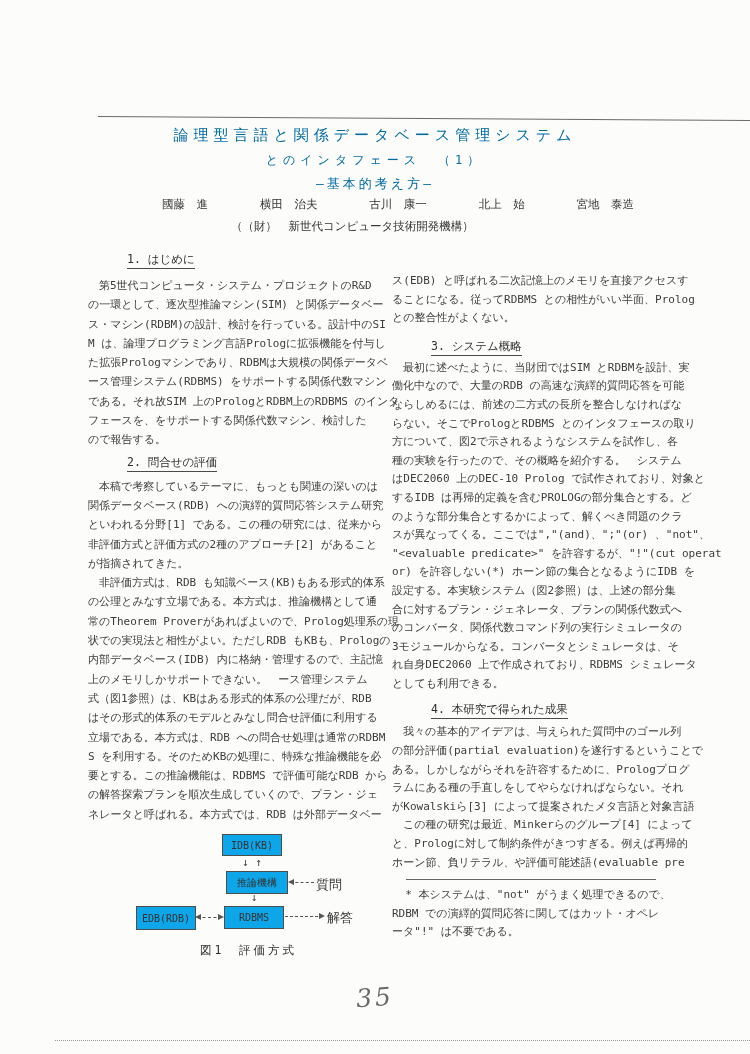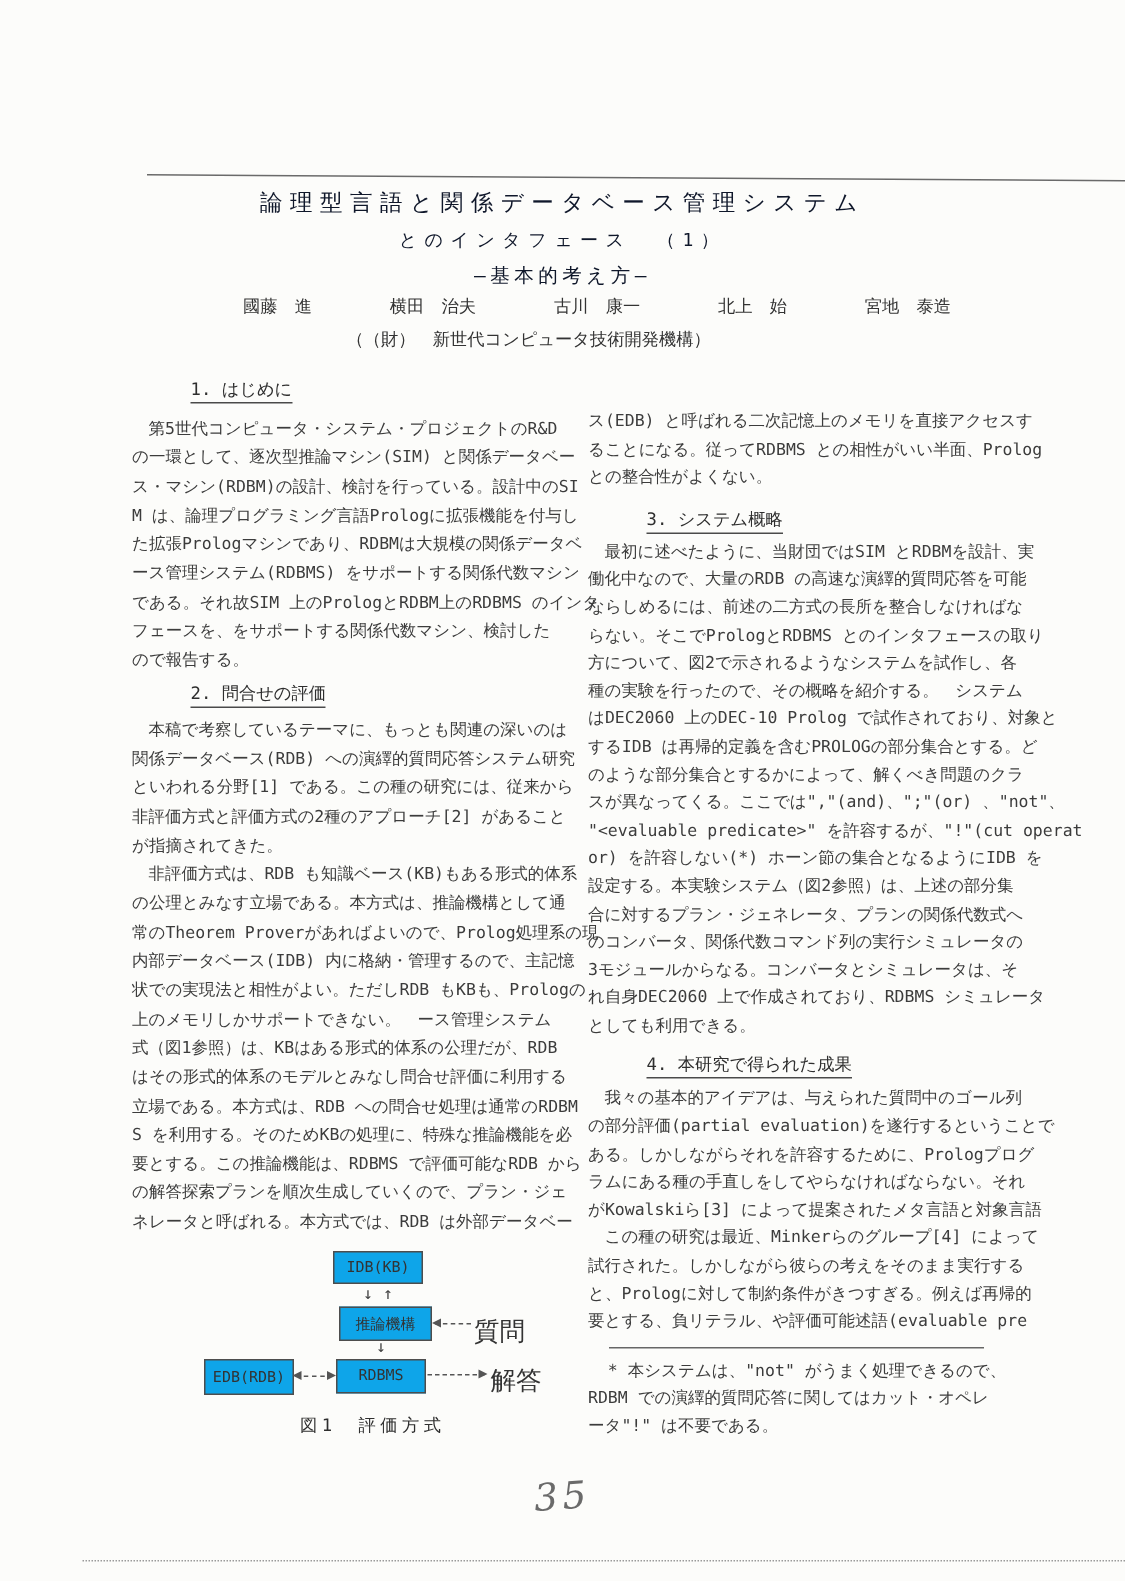--- a/index.html
+++ b/index.html
@@ -9,21 +9,21 @@
     font-family:"DejaVu Sans Mono", monospace;
     color:#3c3c3c;
   }
   
   .top-rule { position:absolute; left:98px; top:116px; width:654px;
     border-top:1.5px solid #6a6a6a; transform:rotate(0.35deg); transform-origin:left center; }
   .bottom-rule { position:absolute; left:55px; top:1040px; width:695px;
     border-top:1px dotted #9a9a9a; }
 
   
-  .title-block { position:absolute; left:0; top:126px; width:750px; text-align:center; color:#0f172a; }
+  .title-block { position:absolute; left:0; top:126px; width:750px; text-align:center; color:#0369a1; }
   .t1 { font-size:15px; letter-spacing:5px; white-space:pre; margin-bottom:7px; }
   .t2 { font-size:12px; letter-spacing:5px; white-space:pre; margin-bottom:6px; }
   .t3 { font-size:13px; letter-spacing:3px; white-space:pre; }
   .authors { position:absolute; top:197px; left:162px; width:472px;
     display:flex; justify-content:space-between; font-size:11.5px; white-space:pre; color:#333; }
   .affiliation { position:absolute; top:219px; left:231px; font-size:11.5px; white-space:pre; color:#333; }
 
   
   .col { position:absolute; width:300px; }
   .col-left  { left:88px;  top:252px; }
@@ -42,21 +42,21 @@
   
   .fbox { position:absolute; border:1.5px solid #4d4d4d; background:#0ea5e9;
     font-size:10px; display:flex; align-items:center; justify-content:center; white-space:pre; color:#333; }
   #b-idb   { left:222px; top:834px; width:58px; height:20px; }
   #b-inf   { left:226px; top:871px; width:60px; height:21px; }
   #b-edb   { left:136px; top:906px; width:58px; height:22px; }
   #b-rdbms { left:224px; top:906px; width:58px; height:21px; }
   .fv { position:absolute; text-align:center; font-size:11px; color:#444; white-space:pre; }
   #v-updown { left:238px; top:854px; width:28px; height:17px; line-height:17px; }
   #v-down   { left:240px; top:891px; width:28px; height:14px; line-height:14px; }
-  .flabel { position:absolute; font-size:17px; white-space:pre; color:#333; }
+  .flabel { position:absolute; font-size:13px; white-space:pre; color:#333; }
   #l-q { left:316px; top:876px; }
   #l-a { left:327px; top:909px; }
   .dline { position:absolute; border-top:1.3px dashed #555; }
   #ar-q   { left:290px; top:882px; width:24px; }
   #ar-eb  { left:197px; top:917px; width:25px; }
   #ar-ans { left:285px; top:916px; width:38px; }
   .head-l, .head-r { position:absolute; width:0; height:0;
     border-top:3.5px solid transparent; border-bottom:3.5px solid transparent; top:-4.5px; }
   .head-l { left:-2px; border-right:6px solid #555; }
   .head-r { right:-2px; border-left:6px solid #555; }
@@ -106,22 +106,22 @@
     <div class="heading" id="h2"><span class="hu">2. 問合せの評価</span></div>
     <div class="para">
         <div class="tline">　本稿で考察しているテーマに、もっとも関連の深いのは</div>
         <div class="tline">関係データベース(RDB) への演繹的質問応答システム研究</div>
         <div class="tline">といわれる分野[1] である。この種の研究には、従来から</div>
         <div class="tline">非評価方式と評価方式の2種のアプローチ[2] があること</div>
         <div class="tline">が指摘されてきた。</div>
         <div class="tline">　非評価方式は、RDB も知識ベース(KB)もある形式的体系</div>
         <div class="tline">の公理とみなす立場である。本方式は、推論機構として通</div>
         <div class="tline">常のTheorem Proverがあればよいので、Prolog処理系の現</div>
+        <div class="tline">状での実現法と相性がよい。ただしRDB もKBも、Prologの</div>
         <div class="tline">内部データベース(IDB) 内に格納・管理するので、主記憶</div>
-        <div class="tline">状での実現法と相性がよい。ただしRDB もKBも、Prologの</div>
         <div class="tline">上のメモリしかサポートできない。　ース管理システム</div>
         <div class="tline">式（図1参照）は、KBはある形式的体系の公理だが、RDB</div>
         <div class="tline">はその形式的体系のモデルとみなし問合せ評価に利用する</div>
         <div class="tline">立場である。本方式は、RDB への問合せ処理は通常のRDBM</div>
         <div class="tline">S を利用する。そのためKBの処理に、特殊な推論機能を必</div>
         <div class="tline">要とする。この推論機能は、RDBMS で評価可能なRDB から</div>
         <div class="tline">の解答探索プランを順次生成していくので、プラン・ジェ</div>
         <div class="tline">ネレータと呼ばれる。本方式では、RDB は外部データベー</div>
       </div>
   </div>
@@ -154,23 +154,22 @@
         <div class="tline">としても利用できる。</div>
       </div>
     <div class="heading" id="h4"><span class="hu">4. 本研究で得られた成果</span></div>
     <div class="para">
         <div class="tline">　我々の基本的アイデアは、与えられた質問中のゴール列</div>
         <div class="tline">の部分評価(partial evaluation)を遂行するということで</div>
         <div class="tline">ある。しかしながらそれを許容するために、Prologプログ</div>
         <div class="tline">ラムにある種の手直しをしてやらなければならない。それ</div>
         <div class="tline">がKowalskiら[3] によって提案されたメタ言語と対象言語</div>
         <div class="tline">　この種の研究は最近、Minkerらのグループ[4] によって</div>
-        <div class="tline">試行された。しかしながら彼らの考えをそのまま実行する</div>
         <div class="tline">と、Prologに対して制約条件がきつすぎる。例えば再帰的</div>
-        <div class="tline">要とする、負リテラル、や評価可能述語(evaluable pre</div>
+        <div class="tline">ホーン節、負リテラル、や評価可能述語(evaluable pre</div>
       </div>
     <div class="footnote-rule"></div>
     <div class="para footnote">
         <div class="tline">  * 本システムは、"not" がうまく処理できるので、</div>
         <div class="tline">RDBM での演繹的質問応答に関してはカット・オペレ</div>
         <div class="tline">ータ"!" は不要である。</div>
       </div>
   </div>
 
   <div>

